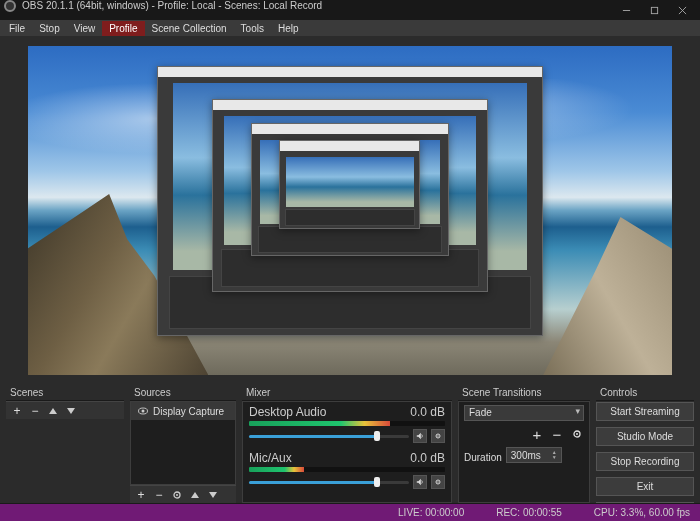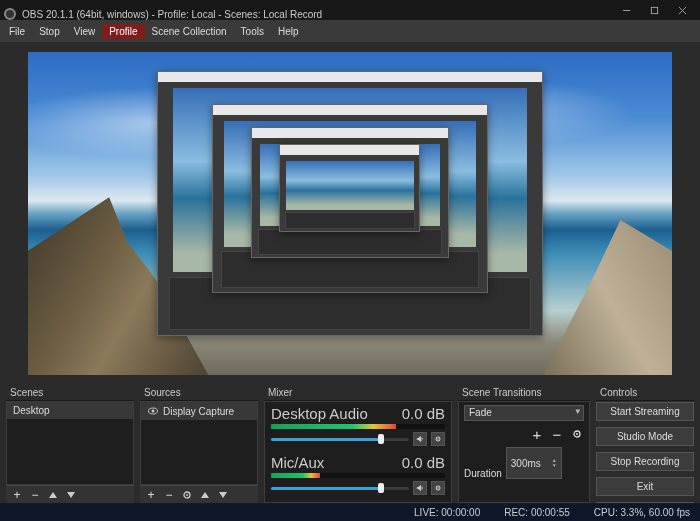--- a/index.html
+++ b/index.html
@@ -1,26 +1,26 @@
 <!DOCTYPE html>
 <html><head>
 <meta charset="utf-8">
 <style>
   * { margin: 0; padding: 0; box-sizing: border-box; font-family: -apple-system, "Segoe UI", Arial, sans-serif; }
   body { background: #2b2b2b; color: #ddd; font-size: 11px; width: 700px; height: 521px; overflow: hidden; display: flex; flex-direction: column; }
 
   
-  .titlebar { height: 20px; background: #181818; display: flex; align-items: flex-end; padding: 0 4px; font-size: 10px; color: #ccc; }
+  .titlebar { height: 20px; background: #181818; display: flex; align-items: flex-start; padding: 0 4px; font-size: 10px; color: #ccc; }
   .titlebar .icon { width: 12px; height: 12px; border-radius: 50%; background: #333; margin-right: 6px; border: 2px solid #888; position: relative; }
   .titlebar .spacer { flex: 1; }
   .titlebar .winbtn { width: 28px; height: 20px; display: flex; align-items: center; justify-content: center; color: #aaa; cursor: pointer; }
   .titlebar .winbtn svg { width: 9px; height: 9px; }
 
   
-  .menubar { height: 22px; background: #3a3a3a; display: flex; align-items: center; padding: 0 2px; font-size: 10px; }
+  .menubar { height: 16px; background: #3a3a3a; display: flex; align-items: center; padding: 0 2px; font-size: 10px; }
   .menubar div { padding: 2px 7px; cursor: pointer; color: #ddd; }
   .menubar .active { color: #fff; background: #7f1d1d; }
 
   
   .preview-wrap { flex: 1; background: #2b2b2b; padding: 10px 28px; display: flex; align-items: stretch; }
   .preview { flex: 1; background: #000; position: relative; overflow: hidden; }
   .sky { position: absolute; inset: 0; background: linear-gradient(#2d6cc2 0%, #4a8bd4 20%, #9ec6e8 38%, #dce8ef 46%, #6aa3c4 50%, #1d5f8e 55%, #3b8cb5 62%, #b7cfcf 80%, #8b8676 90%, #6e6a5c 100%); }
   .rocks-l { position: absolute; left: 0; bottom: 0; width: 28%; height: 55%; background: linear-gradient(120deg, #3d3628 0%, #6e5f44 40%, #8a7a5a 60%, #4d4332 100%); clip-path: polygon(0 30%, 30% 10%, 45% 0, 55% 25%, 70% 45%, 100% 100%, 0 100%); }
   .rocks-r { position: absolute; right: 0; bottom: 0; width: 20%; height: 48%; background: linear-gradient(240deg, #9a8d74 0%, #beb198 50%, #7a6f58 100%); clip-path: polygon(100% 20%, 60% 0, 40% 35%, 0 100%, 100% 100%); }
   .clouds { position: absolute; top: 10%; left: 0; right: 0; height: 30%; background: radial-gradient(ellipse 40% 60% at 20% 40%, rgba(255,255,255,.5), transparent 60%), radial-gradient(ellipse 40% 60% at 70% 30%, rgba(255,255,255,.4), transparent 60%), radial-gradient(ellipse 30% 50% at 50% 70%, rgba(255,255,255,.35), transparent 60%); }
@@ -33,56 +33,56 @@
 
   
   .docks { height: 118px; background: #2b2b2b; display: flex; gap: 6px; padding: 0 6px; }
   .dock { background: #2b2b2b; display: flex; flex-direction: column; }
   .dock-header { font-size: 10px; padding: 2px 4px; color: #ccc; background: #2b2b2b; border-bottom: 1px solid #1a1a1a; }
   .dock-body { flex: 1; background: #1e1e1e; border: 1px solid #3d3d3d; overflow: hidden; position: relative; }
   .dock-toolbar { height: 18px; background: #333; display: flex; align-items: center; gap: 4px; padding: 0 4px; border-top: 1px solid #444; }
   .tbtn { width: 14px; height: 14px; display: flex; align-items: center; justify-content: center; color: #ddd; cursor: pointer; font-size: 12px; line-height: 1; }
   .tbtn svg { width: 10px; height: 10px; }
 
-  .scenes { width: 128px; }
-  .sources { width: 118px; }
+  .scenes { width: 118px; }
+  .sources { width: 106px; }
   .mixer { flex: 1; }
   .transitions { width: 132px; }
   .controls { width: 98px; }
 
   .list-item { padding: 3px 6px; font-size: 10px; color: #ddd; background: #383838; cursor: pointer; }
   .list-item.srcrow { display: flex; align-items: center; gap: 4px; }
   .eye { width: 12px; height: 12px; }
 
   
   .mixer-ch { padding: 3px 6px 5px; }
-  .mixer-top { display: flex; justify-content: space-between; font-size: 15px; color: #ccc; margin-bottom: 2px; }
+  .mixer-top { display: flex; justify-content: space-between; font-size: 12px; color: #ccc; margin-bottom: 2px; }
   .meter { height: 5px; background: #111; border-radius: 1px; position: relative; margin-bottom: 3px; overflow: hidden; }
   .meter .fill { position: absolute; left: 0; top: 0; bottom: 0; width: 70%; background: linear-gradient(90deg, #18a05a 0%, #1fc46e 65%, #e8c23a 82%, #d94a3a 100%); }
   .slider-row { display: flex; align-items: center; gap: 4px; }
   .slider { flex: 1; height: 10px; position: relative; }
   .slider .track { position: absolute; top: 4px; left: 0; right: 0; height: 3px; background: #3a3a3a; border-radius: 2px; }
   .slider .prog { position: absolute; top: 4px; left: 0; width: 80%; height: 3px; background: #3aa0d8; border-radius: 2px; }
   .slider .thumb { position: absolute; top: 0; left: 80%; width: 6px; height: 10px; background: #eee; border-radius: 2px; margin-left: -3px; }
   .micon { width: 14px; height: 14px; background: #444; border: 1px solid #555; display: flex; align-items: center; justify-content: center; cursor: pointer; }
   .micon svg { width: 8px; height: 8px; }
 
   
   .trans-row { display: flex; align-items: flex-end; gap: 4px; padding: 3px 5px; font-size: 10px; }
   .select { flex: 1; background: #3a3a3a; border: 1px solid #555; color: #ddd; padding: 1px 14px 1px 4px; font-size: 10px; height: 16px; position: relative; cursor:pointer; }
   .select::after { content: "▾"; position: absolute; right: 3px; top: 0; font-size: 9px; color: #bbb; }
-  .numbox { width: 56px; background: #3a3a3a; border: 1px solid #555; color: #ddd; padding: 1px 4px; font-size: 10px; height: 32px; display:flex; align-items:center; justify-content:space-between; cursor:pointer;}
+  .numbox { width: 56px; background: #3a3a3a; border: 1px solid #555; color: #ddd; padding: 1px 4px; font-size: 10px; height: 16px; display:flex; align-items:center; justify-content:space-between; cursor:pointer;}
   .numbox .spin { display:flex; flex-direction:column; font-size:5px; line-height:5px; color:#aaa;}
 
   
   .controls .dock-body { background: transparent; border: none; display: flex; flex-direction: column; gap: 6px; padding-top:1px;}
   .cbtn { background: #3c3c3c; border: 1px solid #555; color: #ddd; font-size: 10px; text-align: center; padding: 3px 2px; cursor: pointer; }
 
   
-  .statusbar { height: 18px; background: #0f172a; border-top: 1px solid #1a1a1a; display: flex; align-items: center; justify-content: flex-end; gap: 24px; padding: 0 10px; font-size: 10px; color: #ccc; }
+  .statusbar { height: 18px; background: #701a75; border-top: 1px solid #1a1a1a; display: flex; align-items: center; justify-content: flex-end; gap: 32px; padding: 0 10px; font-size: 10px; color: #ccc; }
 </style>
 </head>
 <body>
 
 <div class="titlebar">
   <div class="icon"></div>
   <div>OBS 20.1.1 (64bit, windows) - Profile: Local - Scenes: Local Record</div>
   <div class="spacer"></div>
   <div class="winbtn">
       <svg viewBox="0 0 10 10">
@@ -143,23 +143,20 @@
         </div>
       </div>
     </div>
   </div>
 </div>
 
 <div class="docks">
 
   <div class="dock scenes">
     <div class="dock-header">Scenes</div>
-    <div class="dock-body">
-      <div class="list-item">Desktop</div>
-    </div>
     <div class="dock-toolbar">
       <div class="tbtn">+</div>
       <div class="tbtn">−</div>
       <div class="tbtn">
           <svg viewBox="0 0 10 10">
             <path d="M5 2 L9 8 L1 8 Z" fill="#ccc"></path>
           </svg>
         </div>
       <div class="tbtn">
           <svg viewBox="0 0 10 10">

